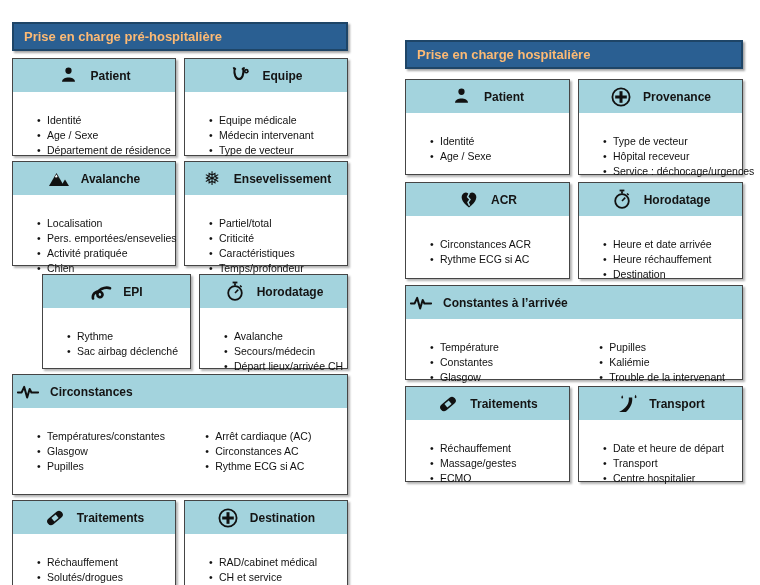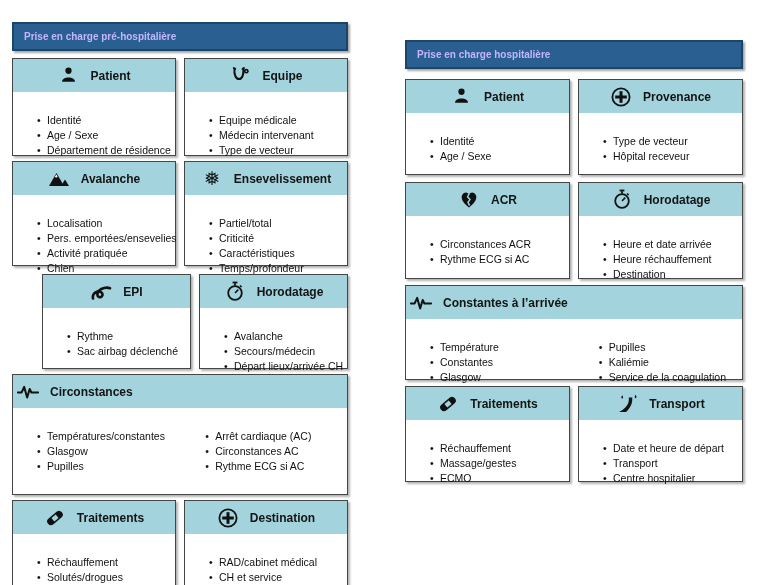--- a/index.html
+++ b/index.html
@@ -7,21 +7,21 @@
     width:760px;height:585px;background:#ffffff;position:relative;
     font-family:"Liberation Sans", sans-serif;color:#111;overflow:hidden;
   }
   .column{position:absolute;display:flex;flex-direction:column;}
   #left-col{left:12px;top:22px;width:336px;}
   #right-col{left:405px;top:40px;width:338px;}
 
   .banner{
     background:#2A5F92;border:2px solid #1E4567;box-sizing:border-box;
     height:29px;display:flex;align-items:center;padding:0 10px;
-    color:#c4b5fd;font-weight:bold;font-size:10px;
+    color:#fdba74;font-weight:bold;font-size:13px;
     box-shadow:1.5px 1.5px 2px rgba(0,0,0,0.35);
     flex:0 0 auto;
   }
 
   .row{display:flex;gap:8px;flex:0 0 auto;}
   #left-col .row1{height:98px;margin-top:7px;}
   #left-col .row2{height:105px;margin-top:5px;}
   #left-col .row3{height:95px;margin-top:8px;padding-left:30px;}
   #left-col .row4{height:121px;margin-top:5px;}
   #left-col .row5{height:97px;margin-top:5px;}
@@ -287,20 +287,21 @@
               <rect x="8.5" y="4.2" width="3" height="11.6" fill="#111"></rect>
               <rect x="4.2" y="8.5" width="11.6" height="3" fill="#111"></rect>
             </svg>
         </span>
         <span>Provenance</span>
       </div>
       <div class="card-body">
         <ul class="bullets">
             <li>Type de vecteur</li>
             <li>Hôpital receveur</li>
+            <li>Service : déchocage/urgences</li>
           </ul>
       </div>
     </div>
   </div>
 
   <div class="row row2">
     <div class="card">
       <div class="card-header">
         <span class="icon">
           <svg width="20" height="19" viewBox="0 0 20 19">
@@ -352,21 +353,21 @@
       </div>
       <div class="card-body two-col">
         <ul class="bullets">
             <li>Température</li>
             <li>Constantes</li>
             <li>Glasgow</li>
           </ul>
         <ul class="bullets">
             <li>Pupilles</li>
             <li>Kaliémie</li>
-            <li>Service de la coagulation</li>
+            <li>Trouble de la intervenant</li>
           </ul>
       </div>
     </div>
   </div>
 
   <div class="row row4">
     <div class="card">
       <div class="card-header">
         <span class="icon">
           <svg width="22" height="22" viewBox="0 0 22 22">

